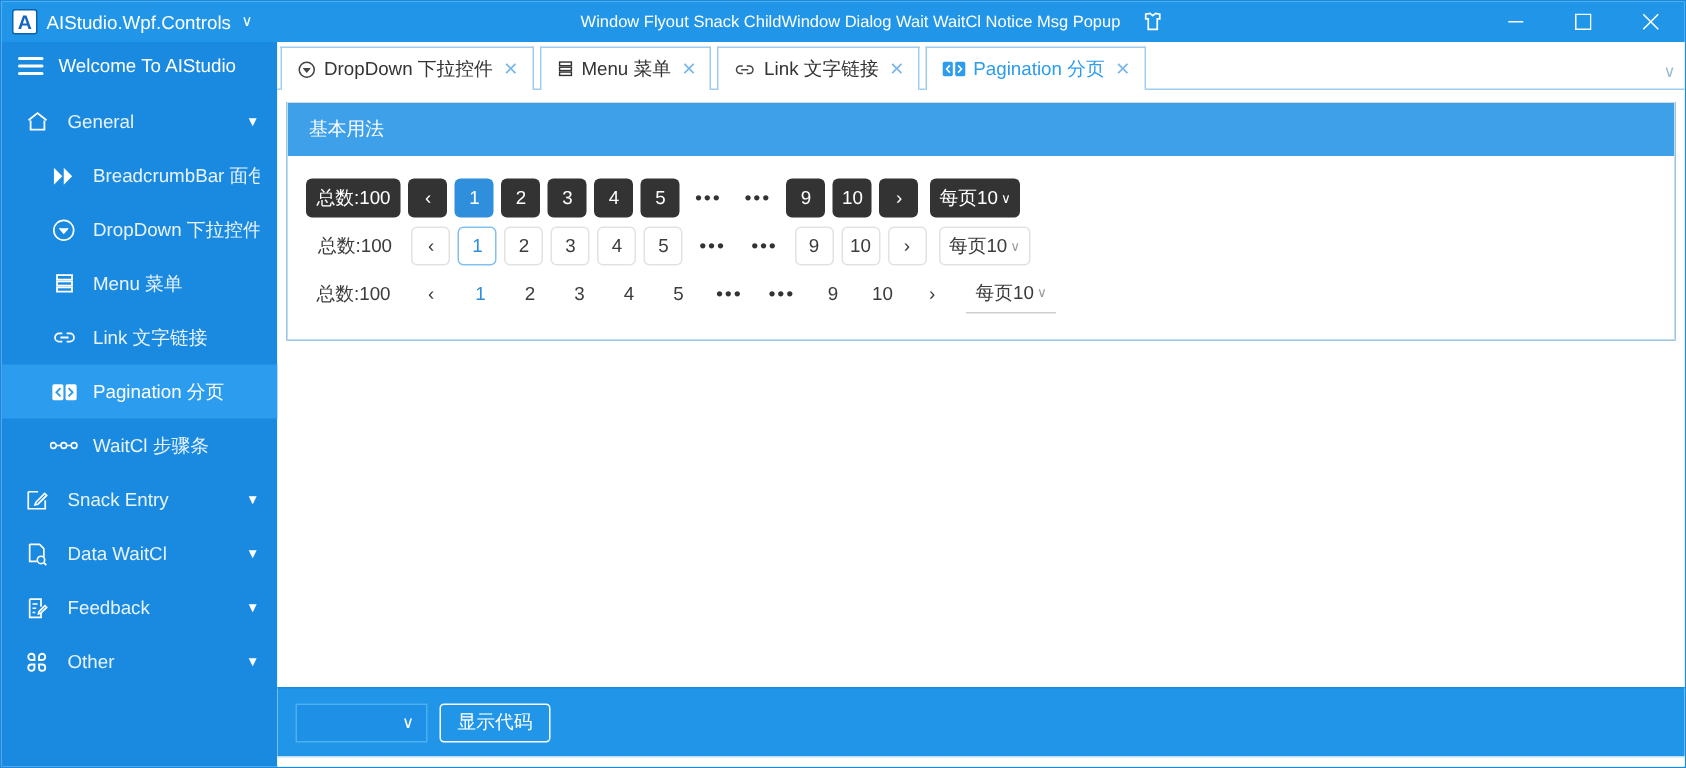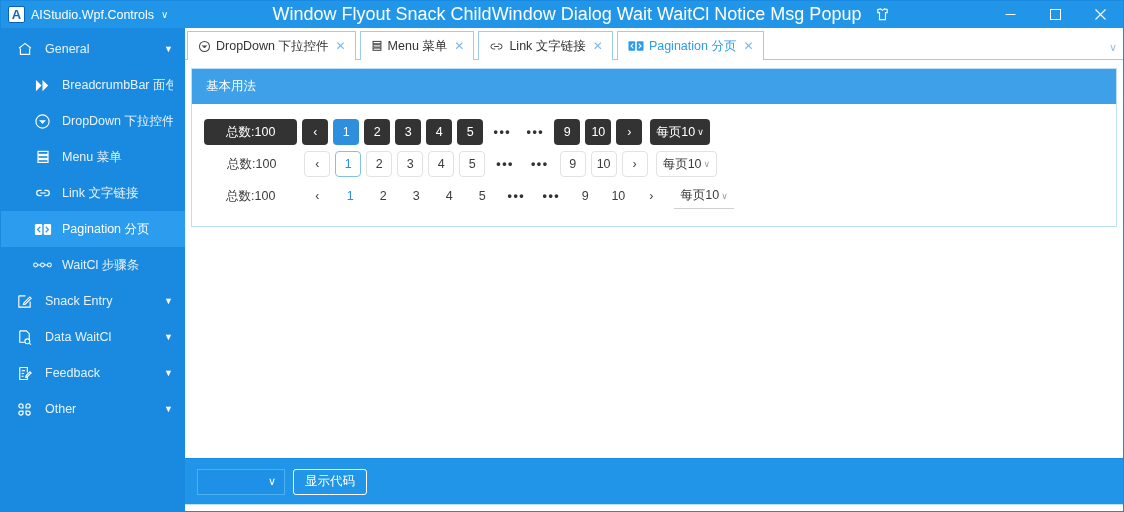--- a/index.html
+++ b/index.html
@@ -49,21 +49,21 @@
   .brand-caret {
     color: #ffffff; font-size: 10px; margin-left: 1px;
   }
   .title-center {
     flex: 1 1 auto;
     display: flex; align-items: center; justify-content: center;
     gap: 14px;
     padding-right: 10px;
   }
   .title-text {
-    color: #ffffff; font-size: 18px; white-space: nowrap;
+    color: #ffffff; font-size: 11px; white-space: nowrap;
   }
   .shirt-icon { display: flex; align-items: center; }
   .wincontrols { display: flex; height: 27px; }
   .wc {
     width: 45px; height: 27px;
     display: flex; align-items: center; justify-content: center;
     color: #ffffff;
   }
 
   
@@ -193,21 +193,21 @@
   .pg-item {
     display: flex; align-items: center; justify-content: center;
     height: 26px; min-width: 26px;
     font-size: 12.5px;
     border-radius: 4px;
     padding: 0 5px;
     margin-right: 5px;
     white-space: nowrap;
     line-height: 1;
   }
-  .pg-total { padding: 0 22px; }
+  .pg-total { padding: 0 7px; }
   .pg-ellipsis {
     letter-spacing: 1.5px;
     font-weight: bold;
     min-width: 28px;
     background: transparent !important;
     border-color: transparent !important;
   }
   .pg-sel {
     display: flex; align-items: center; justify-content: center;
     height: 26px;
@@ -318,20 +318,28 @@
             <line x1="0.5" y1="0.5" x2="10.5" y2="10.5" stroke="#ffffff" stroke-width="1.1"></line>
             <line x1="10.5" y1="0.5" x2="0.5" y2="10.5" stroke="#ffffff" stroke-width="1.1"></line>
           </svg>
       </div>
     </div>
   </div>
 
   <div class="body-split">
 
     <div class="sidebar">
+      <div class="side-header">
+        <span class="hamburger">
+            <i></i>
+            <i></i>
+            <i></i>
+          </span>
+        <span class="side-header-text">Welcome To AIStudio</span>
+      </div>
       <div class="nav-list">
 
         <div class="nav-item">
           <span class="nav-ico">
             <svg width="16" height="16" viewBox="0 0 16 16" fill="none" stroke="#ffffff" stroke-width="1.2">
               <path d="M2 7.2 L8 2.4 L14 7.2"></path>
                 <path d="M3.4 7.4 L3.4 13.4 L12.6 13.4 L12.6 7.4"></path>
             </svg>
           </span>
           <span class="nav-label">General</span>

